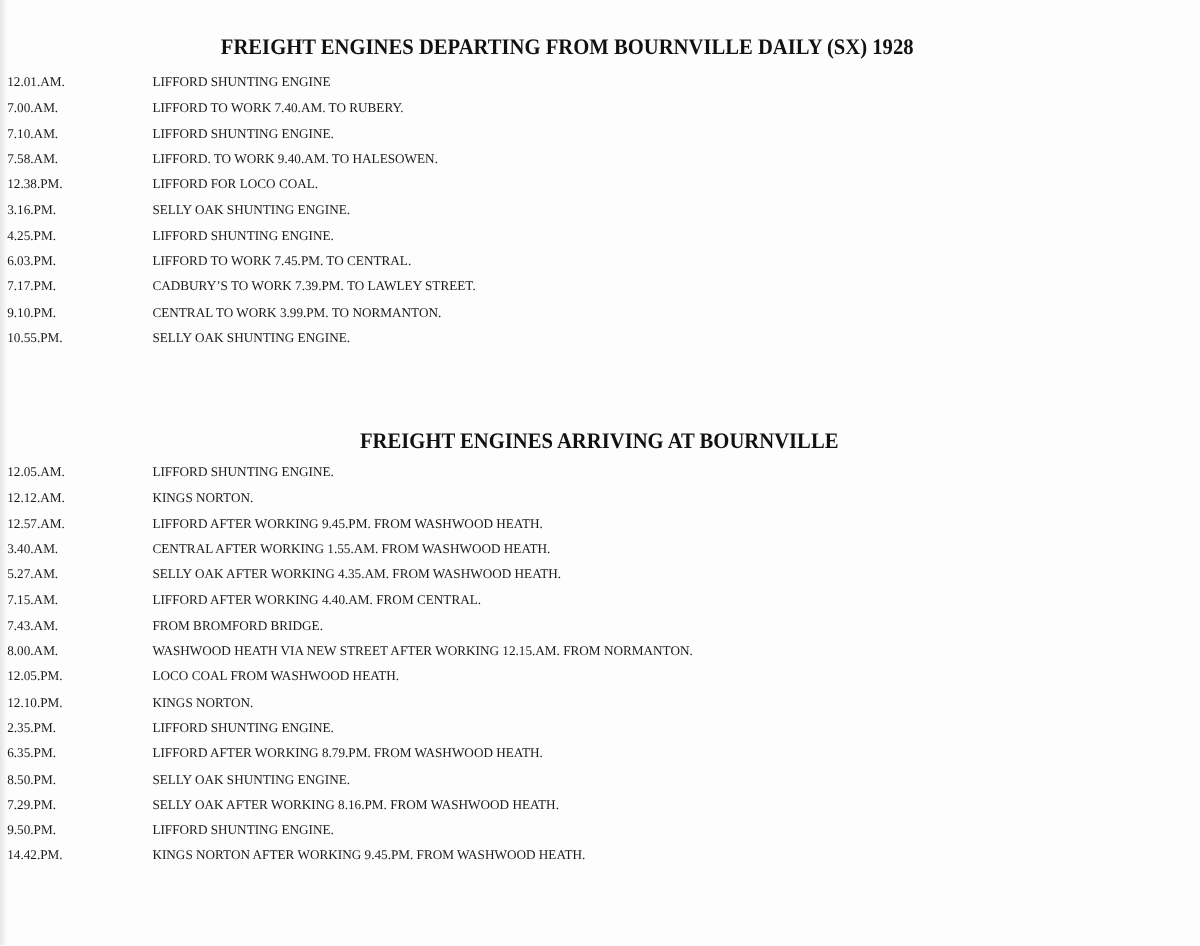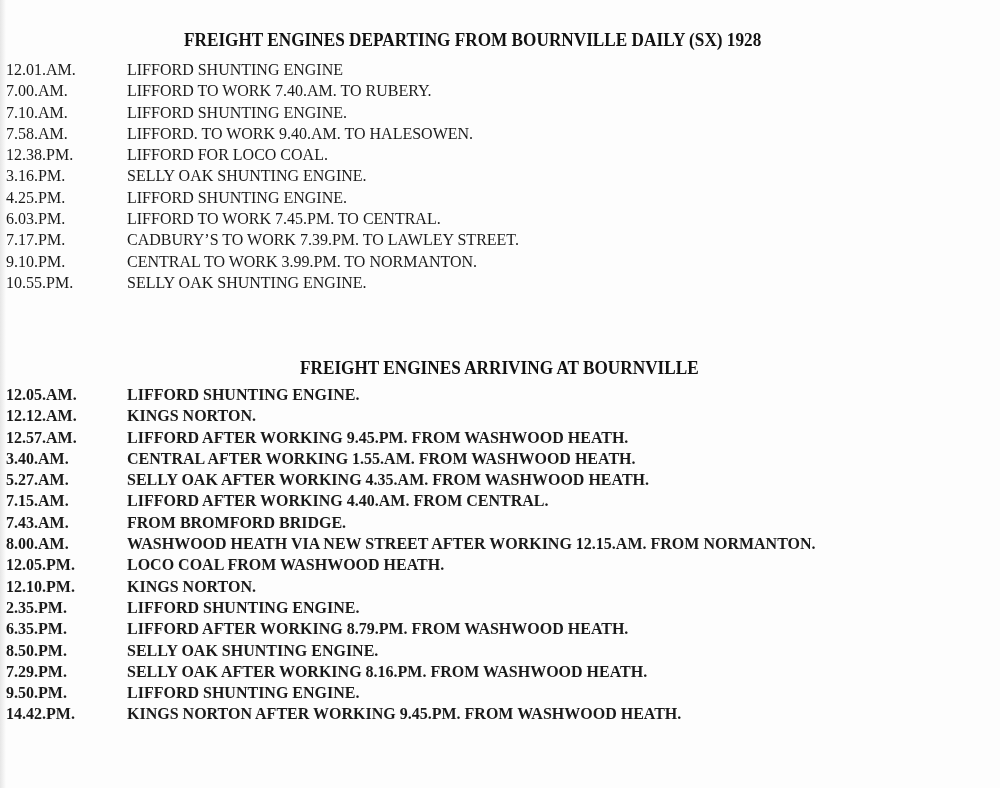--- a/index.html
+++ b/index.html
@@ -25,24 +25,24 @@
     white-space: nowrap;
     color: #111;
   }
   #h1 { left: 184px; top: 18px; }
   #h2 { left: 300px; top: 343px; }
   .schedule {
     position: absolute; left: 6px;
     list-style: none; margin: 0; padding: 0;
   }
   #dep { top: 59px; }
-  #arr { top: 384px; font-weight: bold; }
+  #arr { top: 384px; }
   .row {
     height: 21.3px; line-height: 21.3px;
-    font-size: 16px; white-space: nowrap;
+    font-size: 11px; white-space: nowrap;
     display: flex;
   }
   .time { width: 121px; flex: 0 0 121px; }
   .desc { }
 </style>
 </head>
 <body>
 
 <div class="edge-shade"></div>
 

